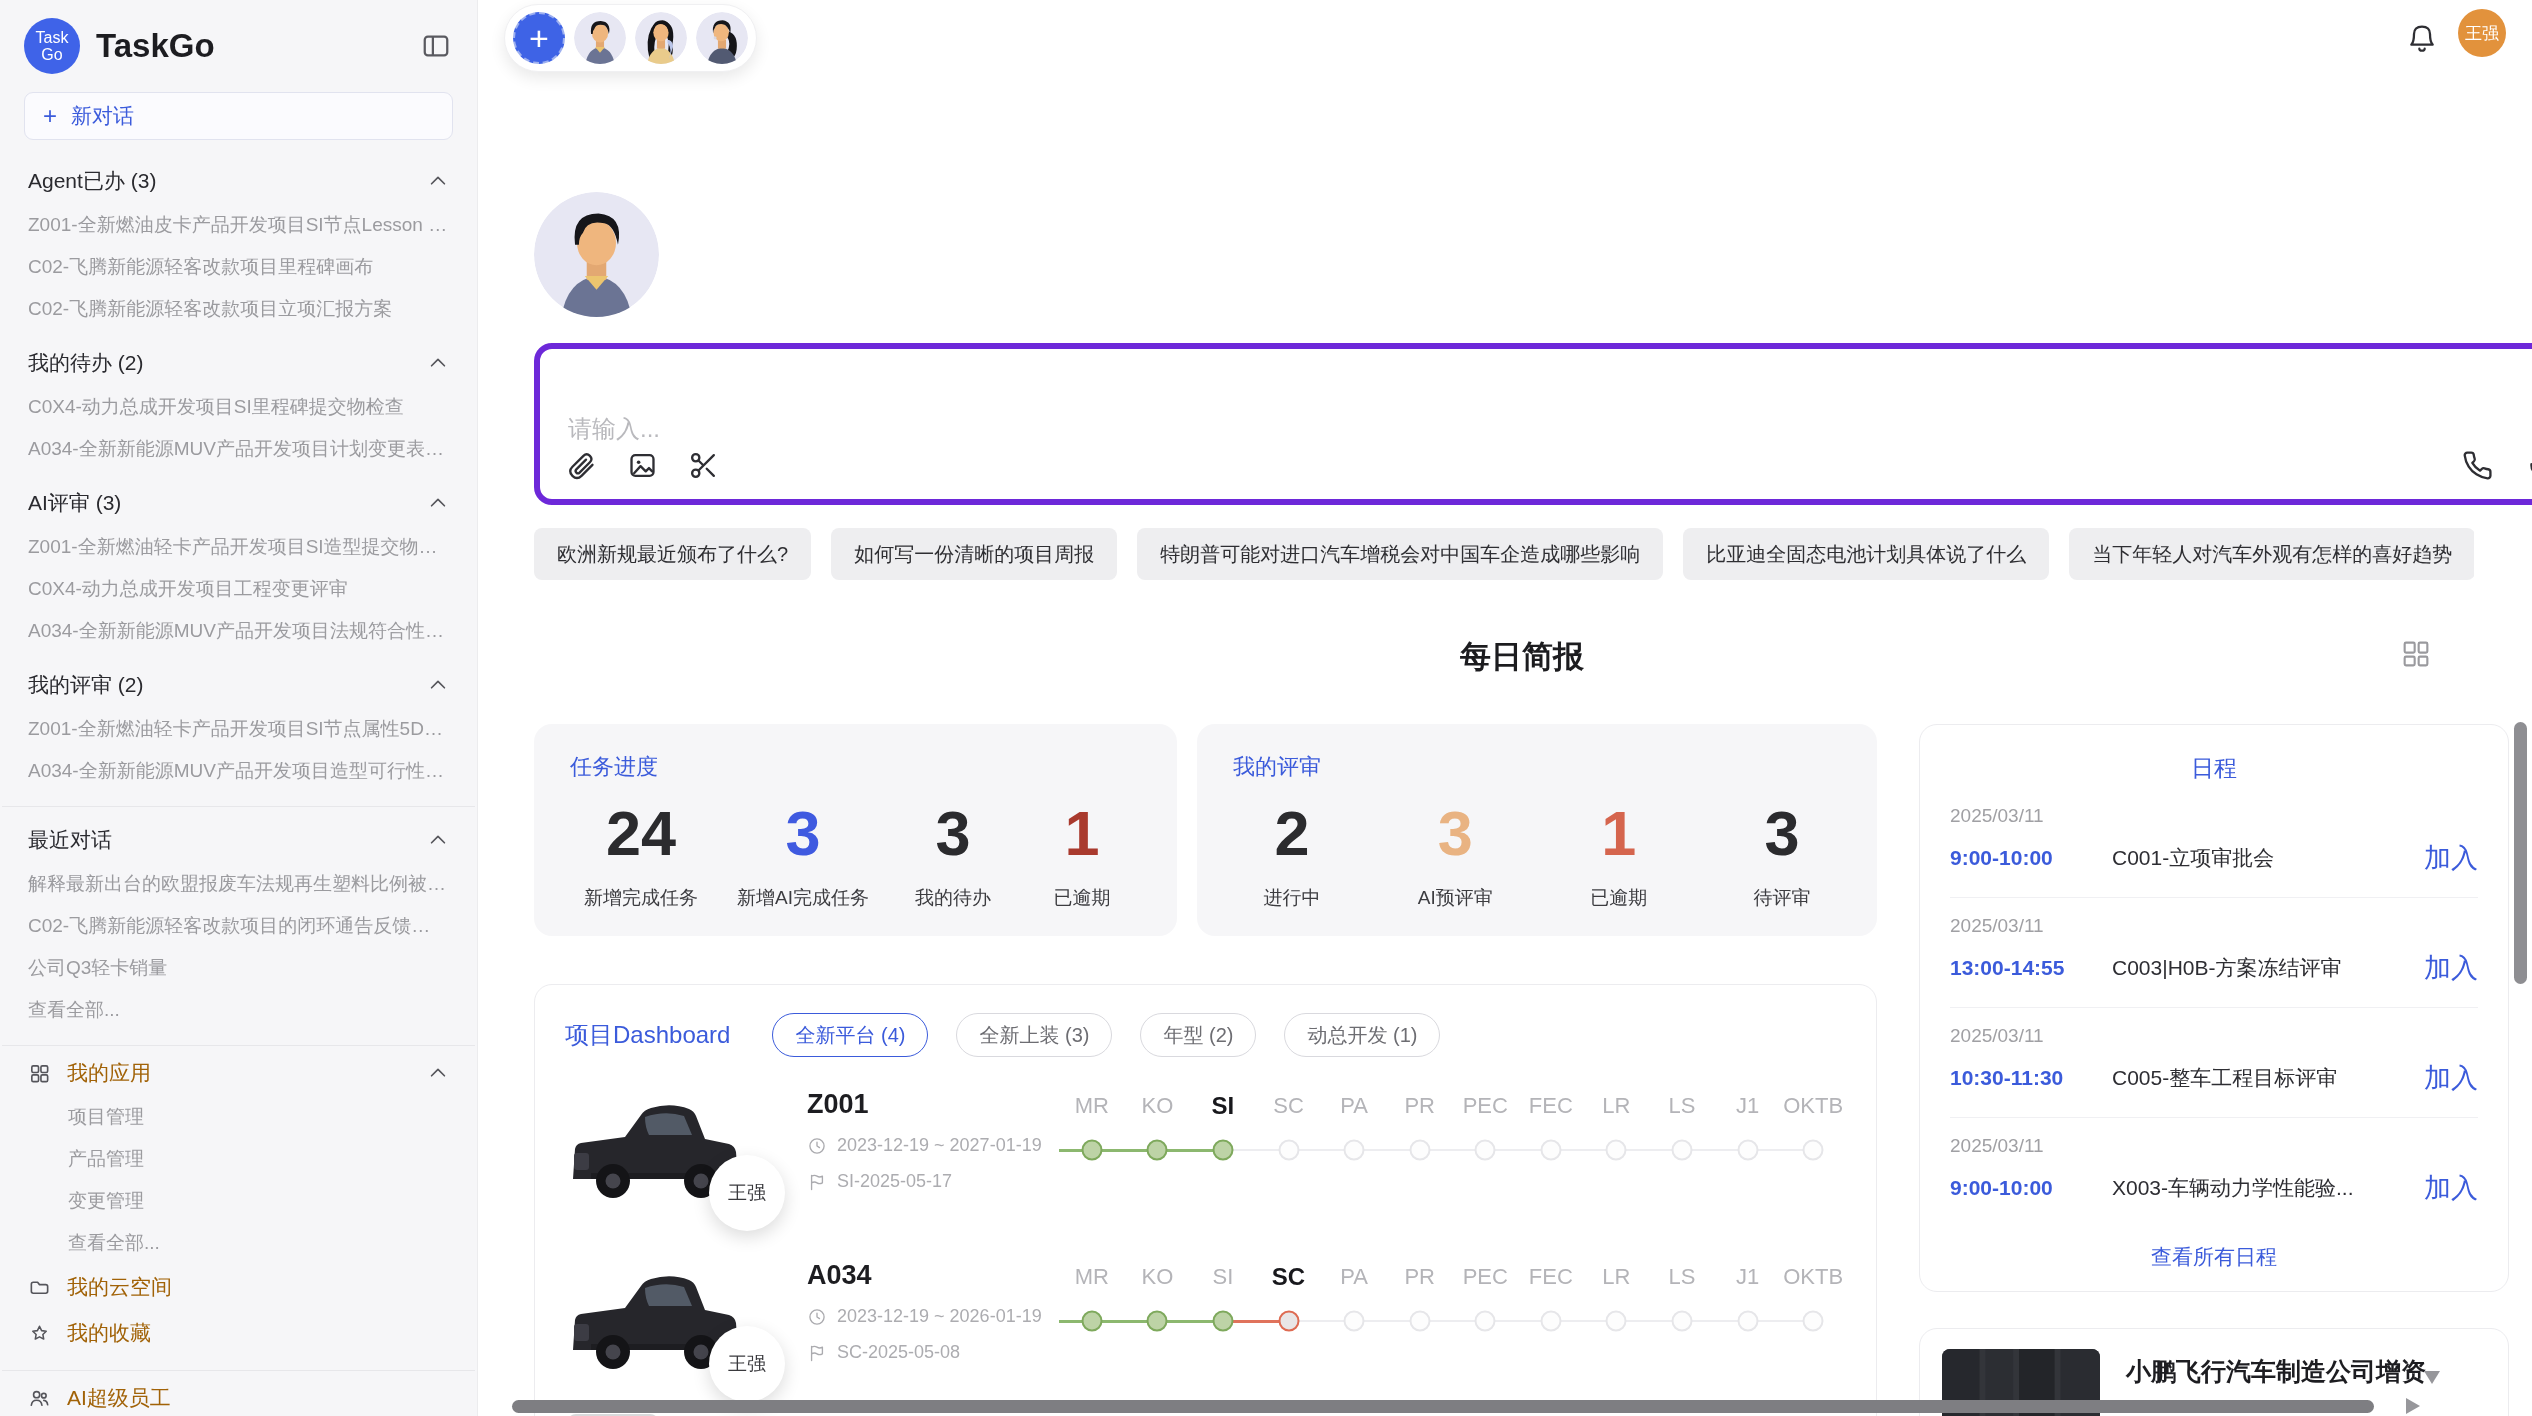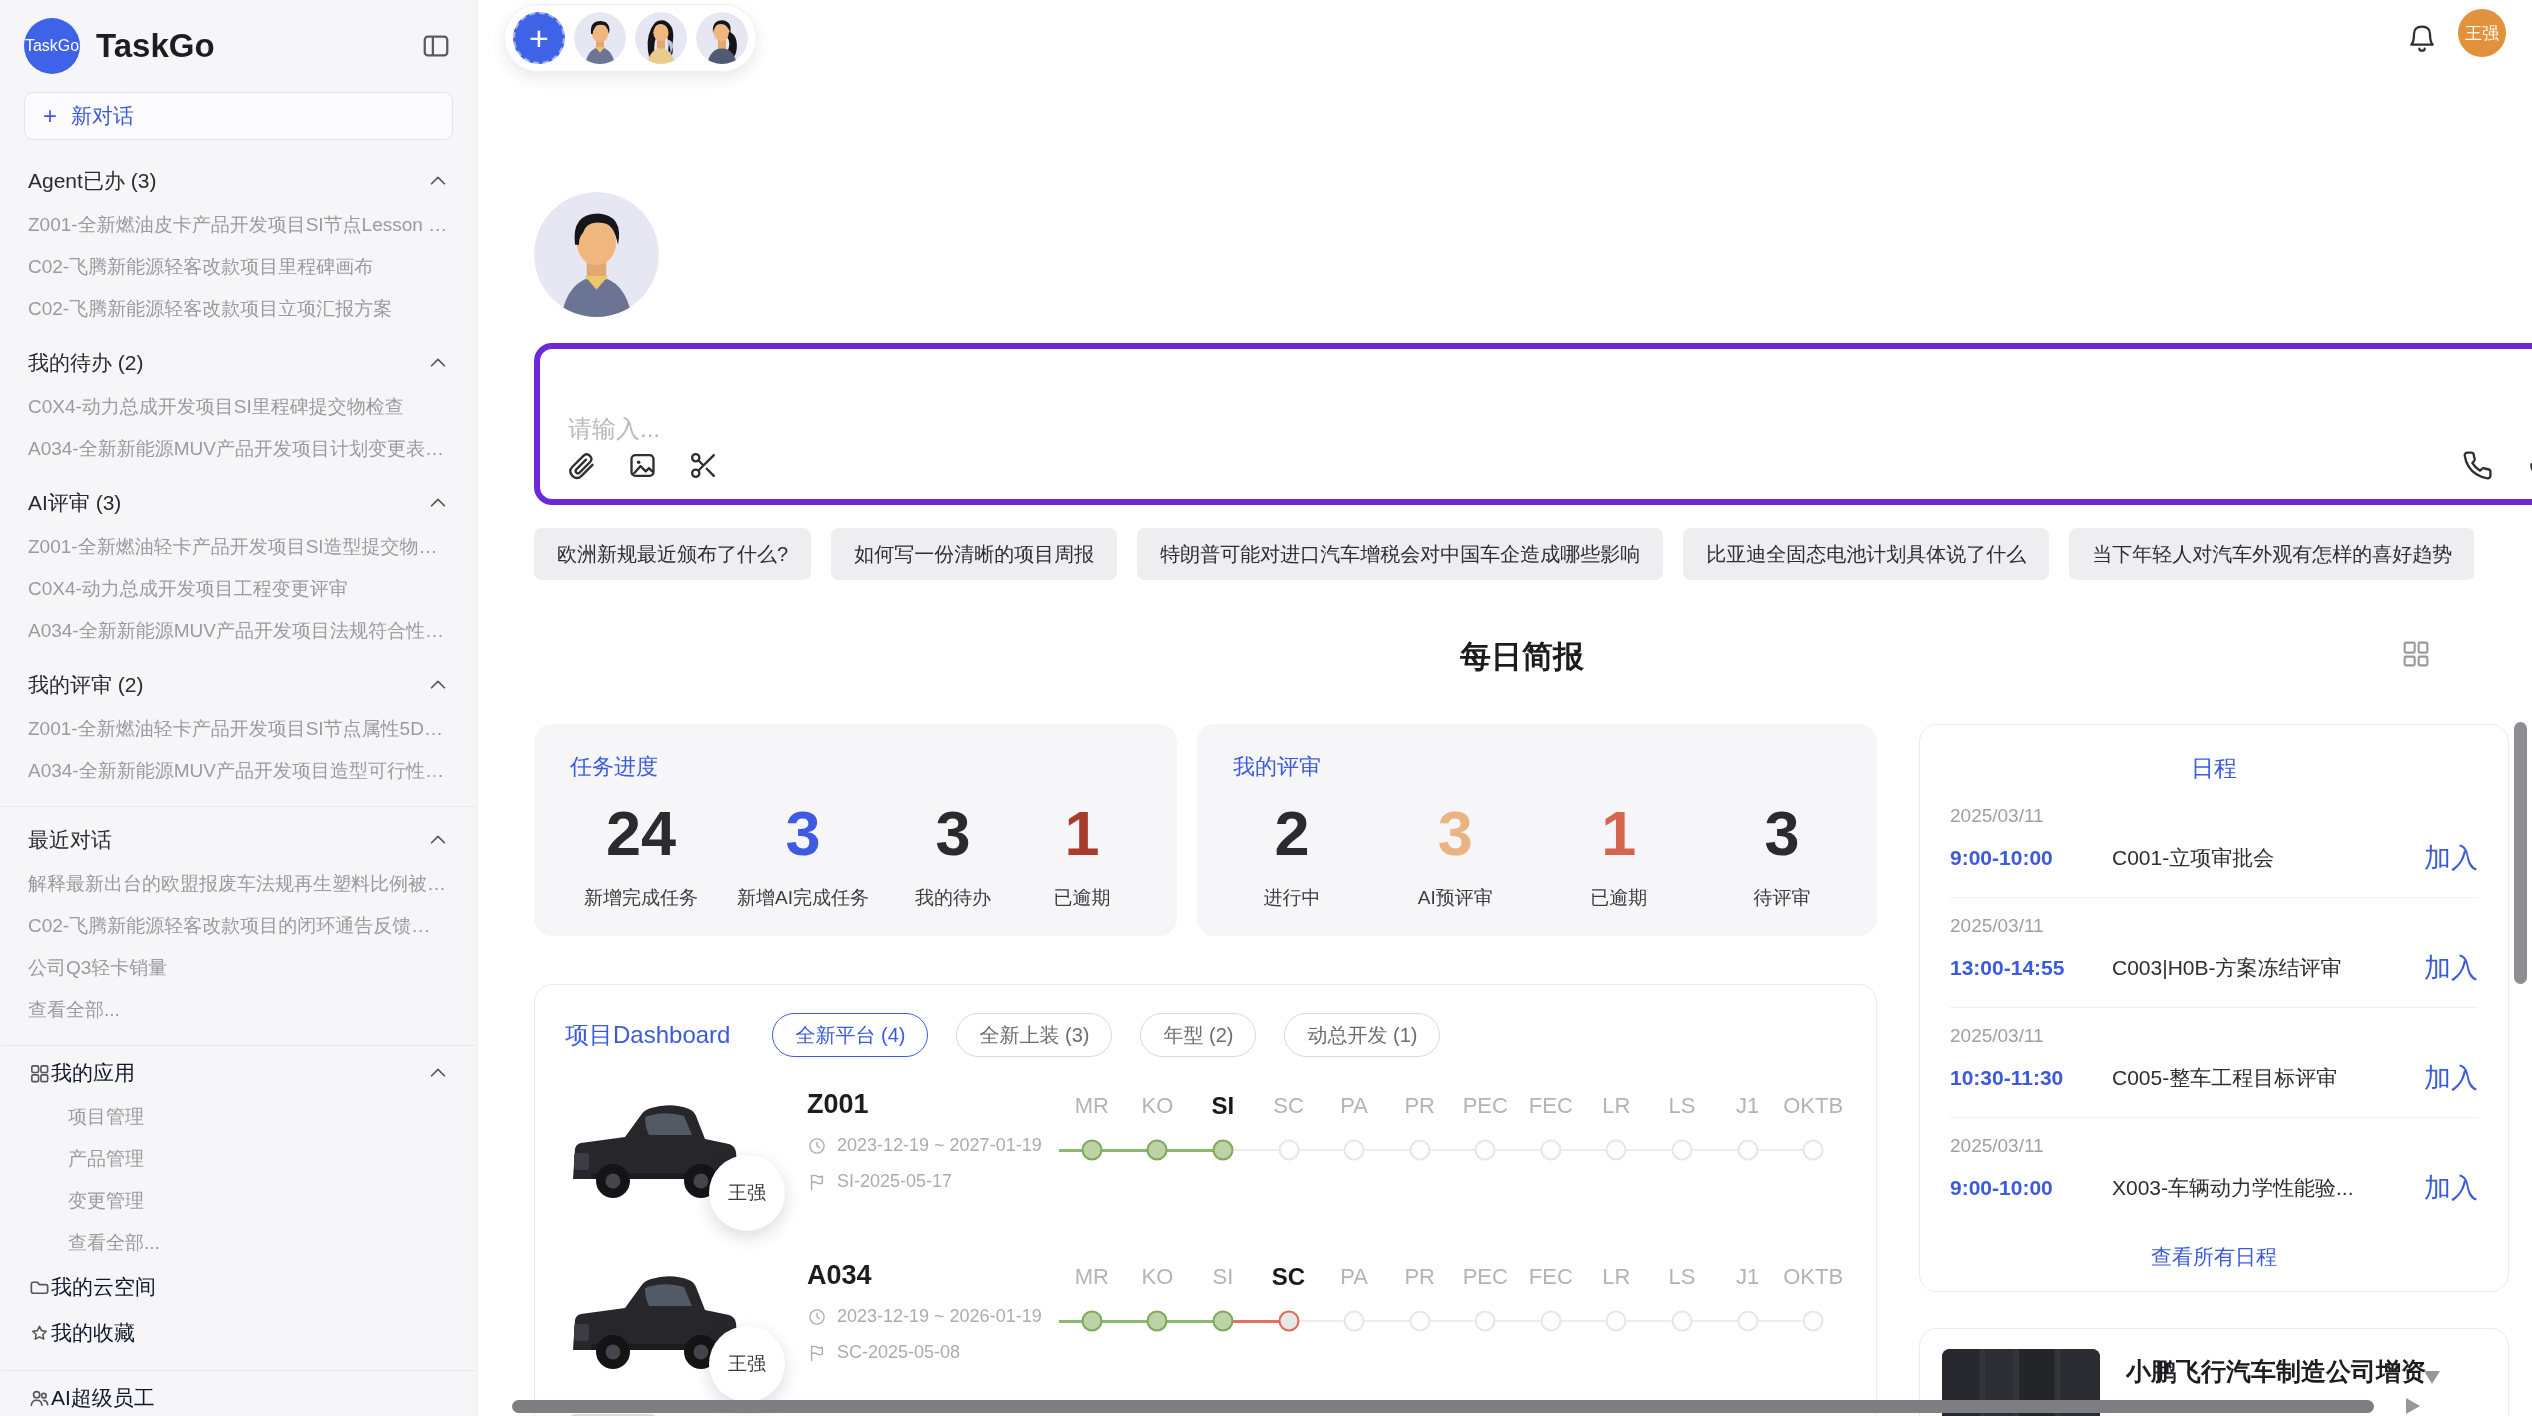--- a/index.html
+++ b/index.html
@@ -9,41 +9,41 @@
     background:#fff; overflow:hidden; position:relative;
     -webkit-font-smoothing: antialiased;
   }
   .app { display:flex; width:2532px; height:1416px; }
 
   
   .sidebar { width:478px; flex:none; background:#f6f6f8; border-right:1px solid #ececee;
              display:flex; flex-direction:column; overflow:hidden; }
   .sb-header { display:flex; align-items:center; gap:16px; padding:18px 26px 10px 24px; }
   .logo { width:56px; height:56px; border-radius:50%; background:#3f63e8; color:#fff;
-          display:flex; flex-direction:row; align-items:center; justify-content:center;
+          display:flex; flex-direction:column; align-items:center; justify-content:center;
           font-size:16px; line-height:1.08; font-weight:500; flex:none; }
   .app-title { font-size:33px; font-weight:700; color:#1d1d21; flex:1; }
   .icon { display:inline-flex; }
   .icon svg { width:100%; height:100%; }
   .collapse-btn { width:30px; height:30px; cursor:pointer; }
   .new-chat { margin:8px 24px 4px; height:48px; border-radius:9px; background:#fbfbfe;
               border:1px solid #e1e3ef; color:#3b5bdb; font-size:21px; display:flex;
               align-items:center; gap:14px; padding:0 18px; cursor:pointer;
               font-family:inherit; }
   .new-chat .plus { font-size:24px; line-height:1; }
   .sb-scroll { flex:1; overflow:hidden; padding:4px 28px 0; }
   .sb-sec-head { display:flex; align-items:center; justify-content:space-between;
                  height:46px; margin-top:10px; font-size:21px; color:#2a2a2f;
                  font-weight:500; cursor:pointer; }
   .sb-sec-head .icon { width:22px; height:22px; }
   .sb-item { height:42px; line-height:42px; font-size:19px; color:#9b9b9f;
              white-space:nowrap; overflow:hidden; text-overflow:ellipsis; cursor:pointer; }
   .sb-divider { height:1px; background:#e7e7ea; margin:14px -26px 4px; }
-  .sb-row { display:flex; align-items:center; height:46px; font-size:21px;
-            color:#0f172a; cursor:pointer; }
+  .sb-row { display:flex; align-items:center; gap:16px; height:46px; font-size:21px;
+            color:#a16207; cursor:pointer; }
   .sb-row .lead { width:23px; height:23px; flex:none; }
   .sb-row .sp { flex:1; }
   .sb-row .icon.chev { width:22px; height:22px; }
   .sb-sub { padding-left:40px; }
 
   
   .main { flex:1; position:relative; background:#fff; overflow:hidden; }
 
   .avatar-pill { position:absolute; left:26px; top:4px; height:68px; background:#fff;
                  border:1px solid #f0f0f2; border-radius:36px; display:flex; align-items:center;

